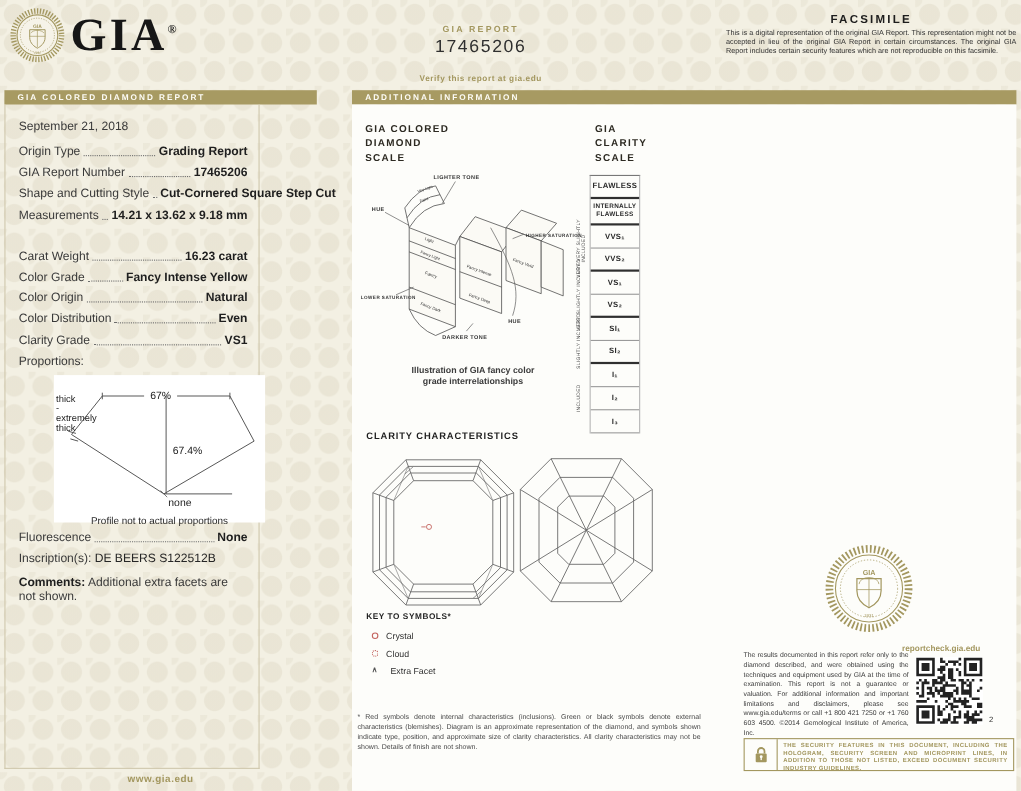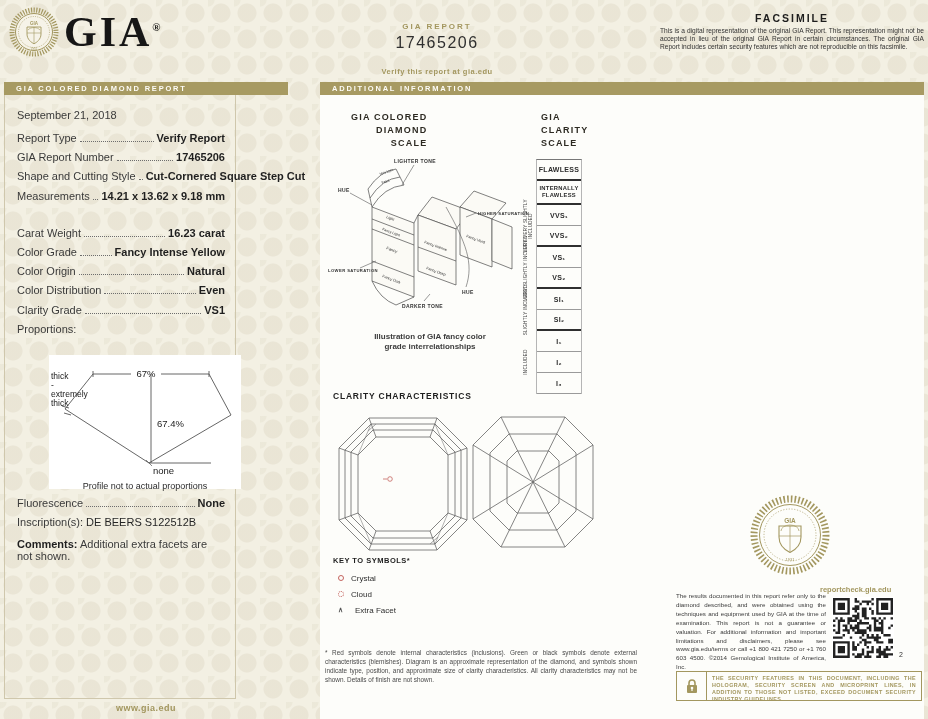--- a/index.html
+++ b/index.html
@@ -39,34 +39,34 @@
   #bar-right { left:320px; top:82px; width:604px; }
 
   
   #left-panel { left:4px; top:95px; width:232px; height:604px; border:1px solid #cfc7ac; border-top:none; padding:12px 10px 0 12px; }
   #left-panel .date { font-size:11px; margin:2px 0 11px; }
   .row { display:flex; align-items:flex-end; font-size:11px; margin-bottom:7.2px; }
   .row .lbl { white-space:nowrap; color:#3a3a3a; }
   .row .dots { flex:1; border-bottom:1.5px dotted #6d6d6d; margin:0 3px 2px; min-width:4px; }
   .row .val { white-space:nowrap; font-weight:bold; color:#1f1f1f; }
   .spacer18 { height:18px; } .spacer8 { height:8px; }
-  .prop-label { font-size:11px; margin:3px 0 20px; }
+  .prop-label { font-size:11px; margin:3px 0 6px; }
   #prop-box { width:192px; height:134px; margin-left:32px; background:#ffffff; padding-top:2px; }
   #prop-box .prop-caption { text-align:center; font-size:9px; color:#2a2a2a; margin-top:-2px; }
   #inscription-line { font-size:11px; margin-top:3px; }
   #inscription-line .val { font-weight:normal; color:#262626; }
   #comments-line { font-size:11px; margin-top:10px; }
   #comments-line .lbl { font-weight:bold; color:#1f1f1f; }
   #left-footer-url { left:4px; top:703px; width:284px; text-align:center; font-size:9px; font-weight:bold; letter-spacing:0.5px; }
 
   
   #right-panel { left:320px; top:95px; width:604px; height:624px; background:#fdfdfa; }
   #right-panel > div, #right-panel > svg { position:absolute; }
   .scale-heading { font-size:9px; font-weight:bold; letter-spacing:1.2px; line-height:13px; color:#2d2a22; }
-  #cs-heading { left:31px; top:16px;text-align:right; }
+  #cs-heading { left:12px; top:16px; }
   #cl-heading { left:221px; top:16px; }
   #color-scale-svg { left:6px; top:56px; }
   #cs-caption { left:12px; top:237px; width:196px; text-align:center; font-size:8px; font-weight:bold; color:#3c3c3c; line-height:10px; }
 
   #clarity-table { left:216px; top:64px; width:46px; border-top:1px solid #777; border-left:1px solid #b5b5b5; border-right:1px solid #b5b5b5; }
   .cl-row { height:21px; display:flex; align-items:center; justify-content:center; font-size:7px; font-weight:bold; letter-spacing:0.3px; color:#2b2b2b; border-bottom:1px solid #9a9a9a; text-align:center; }
   .cl-row.two-line { height:24px; font-size:5.8px; line-height:7px; }
   .cl-row.group-end { border-bottom:2px solid #2f2f2f; }
   .cl-group-label { position:absolute; width:70px; height:8px; font-size:4.5px; letter-spacing:0.3px; color:#444; text-align:center; transform:rotate(-90deg); }
 
@@ -120,23 +120,23 @@
     <div class="fac-body">This is a digital representation of the original GIA Report. This representation might not be accepted in lieu of the original GIA Report in certain circumstances. The original GIA Report includes certain security features which are not reproducible on this facsimile.</div>
   </div>
 
   <div class="abs bar" id="bar-left"><span>GIA COLORED DIAMOND REPORT</span></div>
   <div class="abs bar" id="bar-right"><span>ADDITIONAL INFORMATION</span></div>
 
   <div class="abs" id="left-panel">
     <div class="date">September 21, 2018</div>
 
     <div class="row">
-        <span class="lbl">Report Type</span>
-        <span class="dots"></span>
-        <span class="val">Verify Report</span>
+        <span class="lbl">Origin Type</span>
+        <span class="dots"></span>
+        <span class="val">Grading Report</span>
       </div>
     <div class="row">
         <span class="lbl">GIA Report Number</span>
         <span class="dots"></span>
         <span class="val">17465206</span>
       </div>
     <div class="row">
         <span class="lbl">Shape and Cutting Style</span>
         <span class="dots"></span>
         <span class="val">Cut-Cornered Square Step Cut</span>

